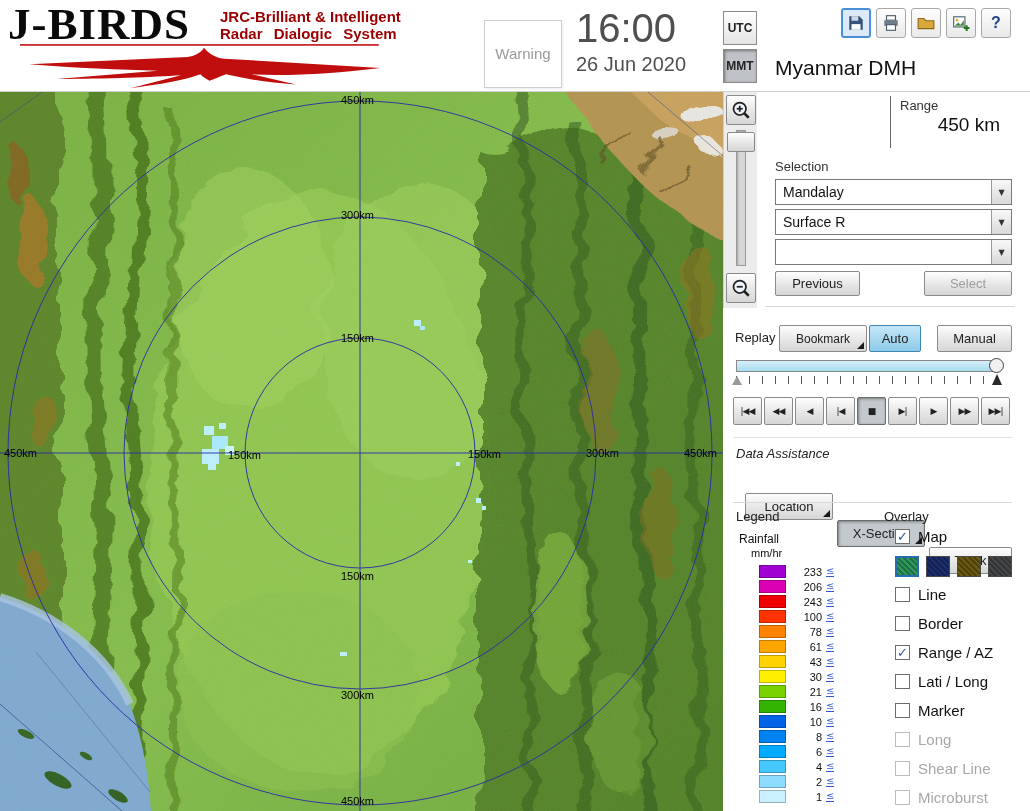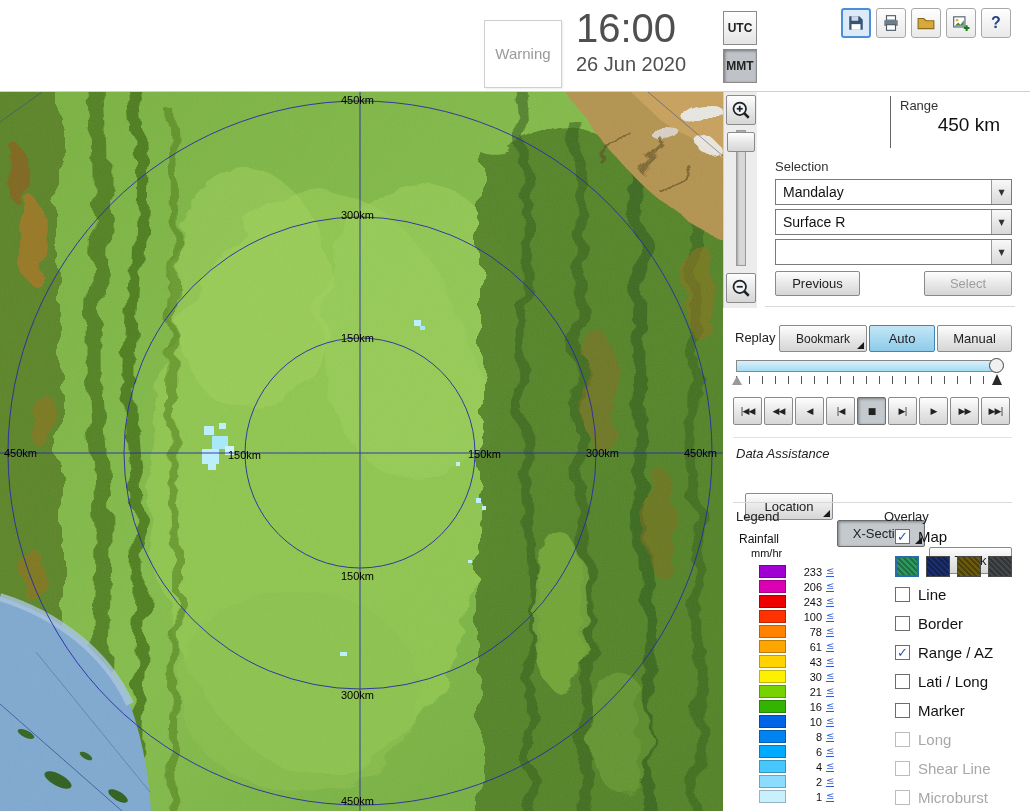--- a/index.html
+++ b/index.html
@@ -56,20 +56,31 @@
   .divider{position:absolute;height:1px;background:#d9d9d9;}
   .trimark{position:absolute;width:0;height:0;border-left:5px solid transparent;border-right:5px solid transparent;}
 </style>
 </head>
 <body>
 
 <div class="screen">
 
   <div class="abs" style="left:0;top:0;width:1030px;height:92px;background:#fff;border-bottom:1px solid #d0d0d0;">
 
+    <div class="abs" style="left:8px;top:2px;width:445px;height:88px;">
+      <div style="font-family:'Liberation Serif','DejaVu Serif',serif;font-size:45px;font-weight:bold;color:#0a0a0a;letter-spacing:1px;line-height:1;">J-BIRDS</div>
+      <div class="abs" style="left:212px;top:6px;color:#9b0000;font-weight:bold;font-size:15px;line-height:1.15;">
+        <div>JRC-Brilliant &amp; Intelligent</div>
+        <div style="word-spacing:7px;">Radar  Dialogic  System</div>
+      </div>
+      <svg class="abs" style="left:0;top:42px;" width="392" height="46" viewBox="0 0 400 50">
+        <path fill="#c00d0d" d="M200,4 C196,10 190,13 182,14 L10,22 C60,26 110,28 150,29 L40,38 C95,38 145,36 175,34 L120,48 C155,44 180,39 196,33 C199,36 202,38 206,40 C212,38 218,35 224,33 C245,38 270,42 300,44 L252,33 C295,35 340,32 392,26 L222,16 C212,15 205,10 200,4 Z"></path>
+        <rect x="0" y="0" width="390" height="2" fill="#c00d0d" opacity="0.85"></rect>
+      </svg>
+    </div>
 
     <div class="abs" style="left:484px;top:20px;width:78px;height:68px;border:1px solid #cfcfcf;background:#fff;box-shadow:1px 1px 2px rgba(0,0,0,.08);">
       <span style="display:block;margin-top:24px;text-align:center;font-size:15px;color:#9a9a9a;">Warning</span>
     </div>
 
     <div class="abs" style="left:576px;top:6px;font-size:40px;color:#4f4f4f;">16:00</div>
     <div class="abs" style="left:576px;top:53px;font-size:20px;color:#4f4f4f;">26 Jun 2020</div>
 
     <div class="tzbtn" style="top:11px;">
       <span>UTC</span>
@@ -102,20 +113,21 @@
         <rect x="1.5" y="2.5" width="10" height="9" fill="#fff" stroke="#4c6070"></rect>
         <circle cx="4.5" cy="5.5" r="1.2" fill="#e8b030"></circle>
         <path d="M2.5,10.5 l3,-3 2,2 3,-4 v5 z" fill="#4a8a3a"></path>
         <path d="M13,10 v5 M10.5,12.5 h5" stroke="#1a7a1a" stroke-width="1.8"></path>
       </svg>
     </div>
     <div class="iconbtn" style="left:981px;">
       <span style="font-size:16px;font-weight:bold;color:#224488;">?</span>
     </div>
 
+    <div class="abs" style="left:775px;top:56px;font-size:21px;color:#111;">Myanmar DMH</div>
   </div>
 
   <div class="abs" style="left:0;top:92px;width:723px;height:719px;overflow:hidden;">
     <svg width="723" height="719" viewBox="0 0 723 719" style="display:block;">
       <defs>
         <linearGradient id="gBase" x1="0" y1="0" x2="1" y2="1">
           <stop offset="0" stop-color="#79b140"></stop>
             <stop offset="0.5" stop-color="#84bd4a"></stop>
             <stop offset="1" stop-color="#6fa93c"></stop>
         </linearGradient>
@@ -270,21 +282,21 @@
   <button class="btn disabled" style="left:924px;top:271px;width:88px;height:25px;">
     <span>Select</span>
   </button>
 
   <div class="divider" style="left:765px;top:306px;width:250px;"></div>
 
   <div class="seclabel" style="left:735px;top:330px;">Replay</div>
   <button class="btn corner" style="left:779px;top:325px;width:88px;height:27px;font-size:12px;">
     <span>Bookmark</span>
   </button>
-  <button class="btn selected" style="left:869px;top:325px;width:66px;height:27px;">
+  <button class="btn selected" style="left:869px;top:325px;width:52px;height:27px;">
     <span>Auto</span>
   </button>
   <button class="btn" style="left:937px;top:325px;width:75px;height:27px;">
     <span>Manual</span>
   </button>
 
   <div class="abs" style="left:736px;top:360px;width:262px;height:12px;border:1px solid #888;background:linear-gradient(#d8f0fa,#a6dcf2);"></div>
   <div class="abs" style="left:989px;top:358px;width:15px;height:15px;border-radius:50%;background:#f0f0f0;border:1px solid #444;"></div>
   <div class="abs" style="left:736px;top:376px;width:262px;height:8px;background-image:repeating-linear-gradient(to right,#555 0 1px,transparent 1px 13px);"></div>
   <div class="trimark" style="left:732px;top:376px;border-bottom:9px solid #999;"></div>

